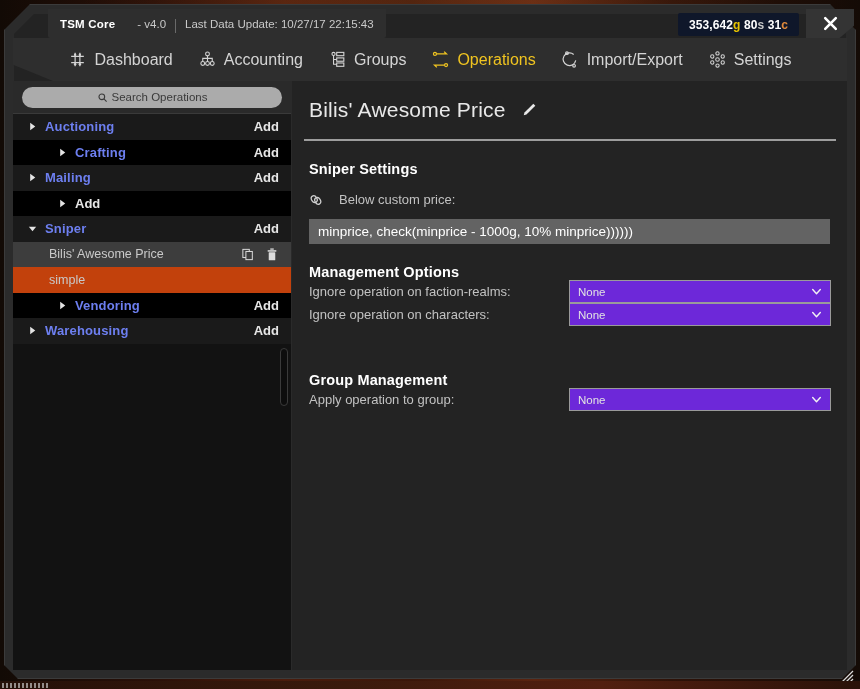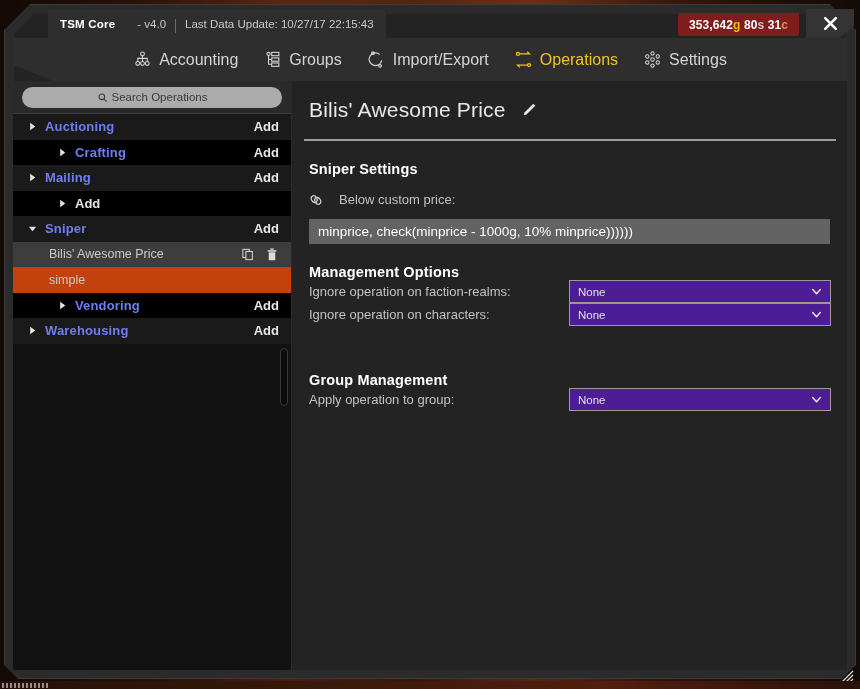--- a/index.html
+++ b/index.html
@@ -69,21 +69,21 @@
     display: inline-block; width: 1px; height: 14px;
     background: #6a6a6a; margin: 0 9px;
     position: relative; top: 2px;
   }
   .title-dim { color: #c9c9c9; }
 
   .money-plate {
     position: absolute; right: 63px; top: 4px;
     height: 23px; display: flex; align-items: center;
     padding: 0 11px;
-    background: #7f1d1d;
+    background: #0f172a;
     border-radius: 2px;
     font-size: 12px; font-weight: bold; color: #ffffff;
     letter-spacing: .1px;
   }
   .coin-g { color: #e6c200; }
   .coin-s { color: #c7c7c7; }
   .coin-c { color: #e08a3c; }
 
   .close-btn {
     position: absolute; right: 8px; top: 0;
@@ -245,21 +245,21 @@
     background: #636363;
     border: none;
     display: flex; align-items: center;
     padding: 0 9px;
     font-size: 13.5px; color: #ffffff;
     cursor: text;
   }
 
   .select {
     width: 262px; height: 23px;
-    background: #4c1d95;
+    background: #6d28d9;
     border: 1px solid #9a9a9a;
     display: flex; align-items: center;
     padding: 0 7px 0 8px;
     font-size: 11.5px; color: #e2e2e2;
     cursor: pointer;
     position: relative;
   }
   .select .sel-val { flex: 1 1 auto; }
   .select .chev { width: 13px; height: 13px; flex: none; }
 
@@ -312,20 +312,34 @@
 
   <div class="close-btn">
     <svg viewBox="0 0 24 24">
       <path d="M4.5 4.5 L19.5 19.5 M19.5 4.5 L4.5 19.5" stroke="#ffffff" stroke-width="3.6" stroke-linecap="round" fill="none"></path>
     </svg>
   </div>
 </div>
 
 <div class="navbar">
 
+  <div class="nav-item">
+    <svg class="ico" viewBox="0 0 24 24">
+      <g stroke="#d4d4d4" stroke-width="1.5" fill="none">
+        <path d="M4 8h16M4 16h16M9 3.5v17M15 3.5v17"></path>
+      </g>
+      <g fill="#d4d4d4">
+        <circle cx="9" cy="6" r="1.5"></circle>
+          <circle cx="15" cy="6" r="1.5"></circle>
+        <circle cx="9" cy="18" r="1.5"></circle>
+          <circle cx="15" cy="18" r="1.5"></circle>
+      </g>
+    </svg>
+    <span>Dashboard</span>
+  </div>
 
   <div class="nav-item">
     <svg class="ico" viewBox="0 0 24 24">
       <g fill="none" stroke="#d4d4d4" stroke-width="1.4">
         <circle cx="12" cy="5" r="2.4"></circle>
         <circle cx="6" cy="17" r="2.4"></circle>
         <circle cx="12" cy="17" r="2.4"></circle>
         <circle cx="18" cy="17" r="2.4"></circle>
         <path d="M12 7.4v3.2M12 10.6H6v4M12 10.6h6v4M12 10.6v4"></path>
       </g>
@@ -339,40 +353,40 @@
         <circle cx="7" cy="5" r="2"></circle>
         <path d="M7 7v11h4M7 12h4"></path>
         <rect x="11" y="3" width="9" height="4.2"></rect>
         <rect x="11" y="10" width="9" height="4.2"></rect>
         <rect x="11" y="16.4" width="9" height="4.2"></rect>
       </g>
     </svg>
     <span>Groups</span>
   </div>
 
+  <div class="nav-item active">
+    <svg class="ico" viewBox="0 0 24 24">
+      <g fill="none" stroke="#f0c420" stroke-width="1.6">
+        <circle cx="5" cy="5" r="1.9"></circle>
+        <circle cx="19" cy="19" r="1.9"></circle>
+        <path d="M7.4 5h12.2l-3 -3M16.6 19H4.4l3 3"></path>
+      </g>
+    </svg>
+    <span>Operations</span>
+  </div>
+
   <div class="nav-item">
     <svg class="ico" viewBox="0 0 24 24">
       <g fill="none" stroke="#d4d4d4" stroke-width="1.5">
         <path d="M16 5.6A8 8 0 1 0 18.6 13"></path>
         <circle cx="7.5" cy="4" r="1.7"></circle>
         <circle cx="16.5" cy="20" r="1.7"></circle>
       </g>
     </svg>
     <span>Import/Export</span>
-  </div>
-
-  <div class="nav-item active">
-    <svg class="ico" viewBox="0 0 24 24">
-      <g fill="none" stroke="#f0c420" stroke-width="1.6">
-        <circle cx="5" cy="5" r="1.9"></circle>
-        <circle cx="19" cy="19" r="1.9"></circle>
-        <path d="M7.4 5h12.2l-3 -3M16.6 19H4.4l3 3"></path>
-      </g>
-    </svg>
-    <span>Operations</span>
   </div>
 
   <div class="nav-item">
     <svg class="ico" viewBox="0 0 24 24">
       <g fill="none" stroke="#d4d4d4" stroke-width="1.3">
         <circle cx="12" cy="12" r="2.3"></circle>
         <circle cx="12" cy="4.3" r="2.1"></circle>
         <circle cx="12" cy="19.7" r="2.1"></circle>
         <circle cx="5.4" cy="8.2" r="2.1"></circle>
         <circle cx="18.6" cy="8.2" r="2.1"></circle>

